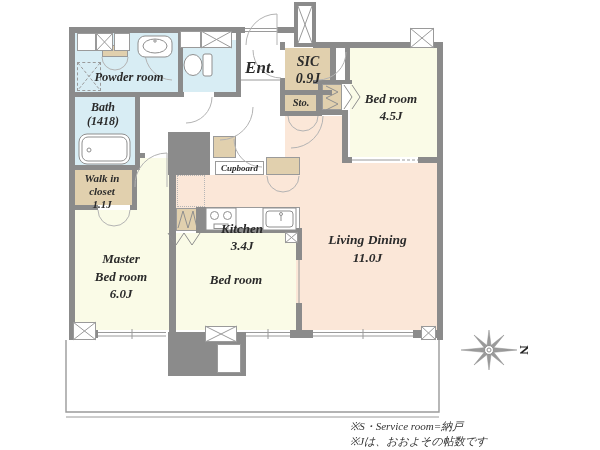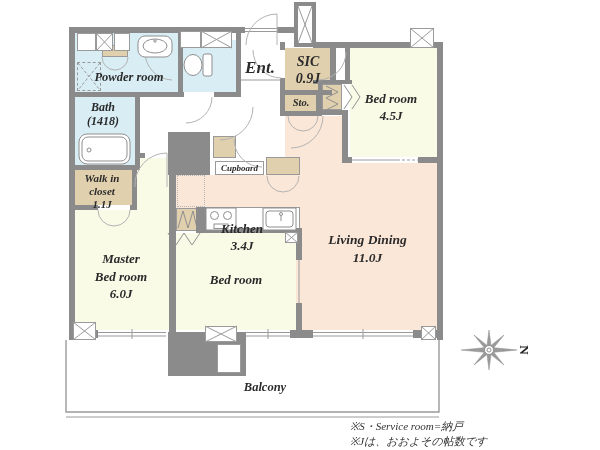--- a/index.html
+++ b/index.html
@@ -245,22 +245,19 @@
     <div>Kitchen</div>
       <div>3.4J</div>
   </div>
   <div class="lbl" style="left:186px;top:272px;width:100px;font-size:13px;line-height:1.3;">
     <div>Bed room</div>
   </div>
   <div class="lbl" style="left:305px;top:231px;width:125px;font-size:13.5px;line-height:1.3;">
     <div>Living Dining</div>
       <div>11.0J</div>
   </div>
-  <div class="lbl" style="left:215px;top:380px;width:100px;font-size:12.5px;">
-    <span>Balcony</span>
-  </div>
 
   <div class="note" style="left:350px;top:419px;width:240px;font-size:11px;">
     <div>※S・Service room=納戸</div>
     <div>※Jは、おおよその帖数です</div>
   </div>
 
 </div>
 
 </body></html>

